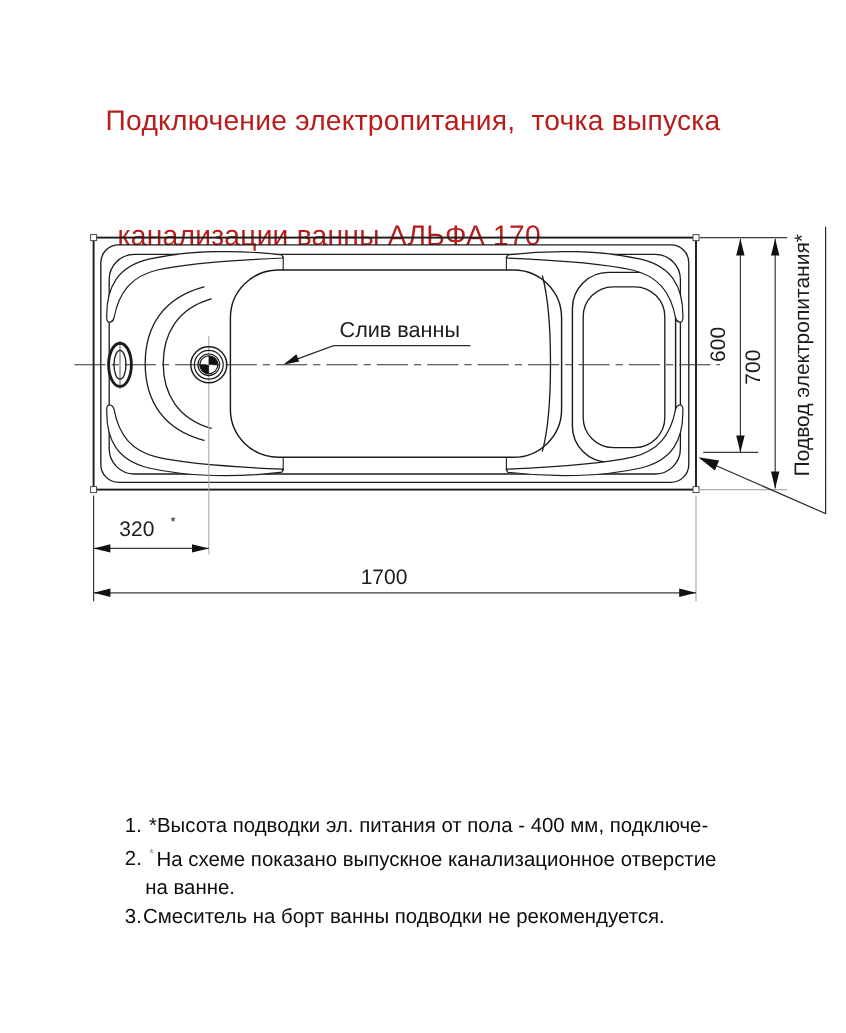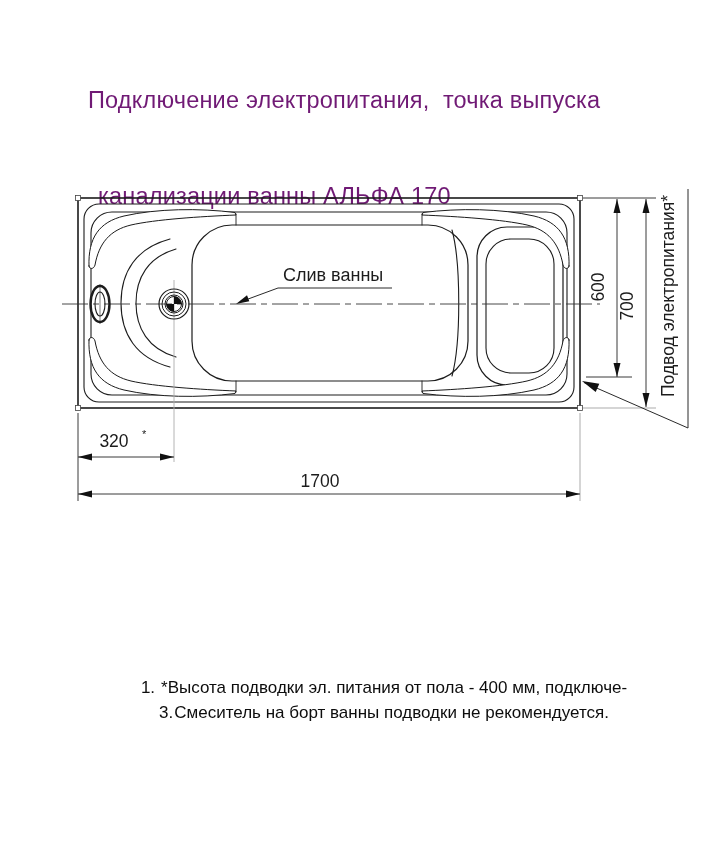--- a/index.html
+++ b/index.html
@@ -8,21 +8,21 @@
     position: relative;
     overflow: hidden;
     font-family: "Liberation Sans", sans-serif;
     color: #111;
   }
   .title {
     position: absolute;
     left: 88px; top: 20px;
     font-size: 23.5px;
     line-height: 32px;
-    color: #701a75;
+    color: #b91c1c;
     letter-spacing: 0.2px;
     white-space: pre;
   }
   .title .line2 { padding-left: 10px; }
 
   svg.drawing { position: absolute; left: 0; top: 0; }
   svg.drawing text {
     font-family: "Liberation Sans", sans-serif;
     fill: #1c1c1c;
   }
@@ -31,21 +31,21 @@
   .sup-text { font-size: 11px; fill: #9a9a9a; }
 
   .notes {
     position: absolute;
     left: 104px; top: 676px;
     width: 560px;
     font-size: 17px;
     line-height: 23.5px;
     color: #0d0d0d;
   }
-  .note { margin: 0 0 1px 0; text-align: center; }
+  .note { margin: 0 0 1px 0; }
   .note-line { white-space: pre; }
   .note-line.cont { padding-left: 17px; }
   .marker { display: inline-block; margin-right: 6px; }
   .marker.tight { margin-right: 1px; }
   .fsup {
     font-size: 11px;
     color: #9a9a9a;
     vertical-align: super;
     margin-right: 2px;
   }
@@ -156,15 +156,19 @@
   <text class="dim-text" text-anchor="middle" x="114" y="447">320</text>
   <text class="sup-text" x="142" y="438">*</text>
   <text class="dim-text" text-anchor="middle" x="320" y="487">1700</text>
 </svg>
 
 <div class="notes">
   <div class="note">
     <div class="note-line first"><span class="marker">1.</span><span>*Высота подводки эл. питания от пола - 400 мм, подключе-</span></div>
   </div>
   <div class="note">
+    <div class="note-line first"><span class="marker">2.</span><span class="fsup">*</span><span>На схеме показано выпускное канализационное отверстие</span></div>
+    <div class="note-line cont">на ванне.</div>
+  </div>
+  <div class="note">
     <div class="note-line first"><span class="marker tight">3.</span><span>Смеситель на борт ванны подводки не рекомендуется.</span></div>
   </div>
 </div>
 
 </body></html>

